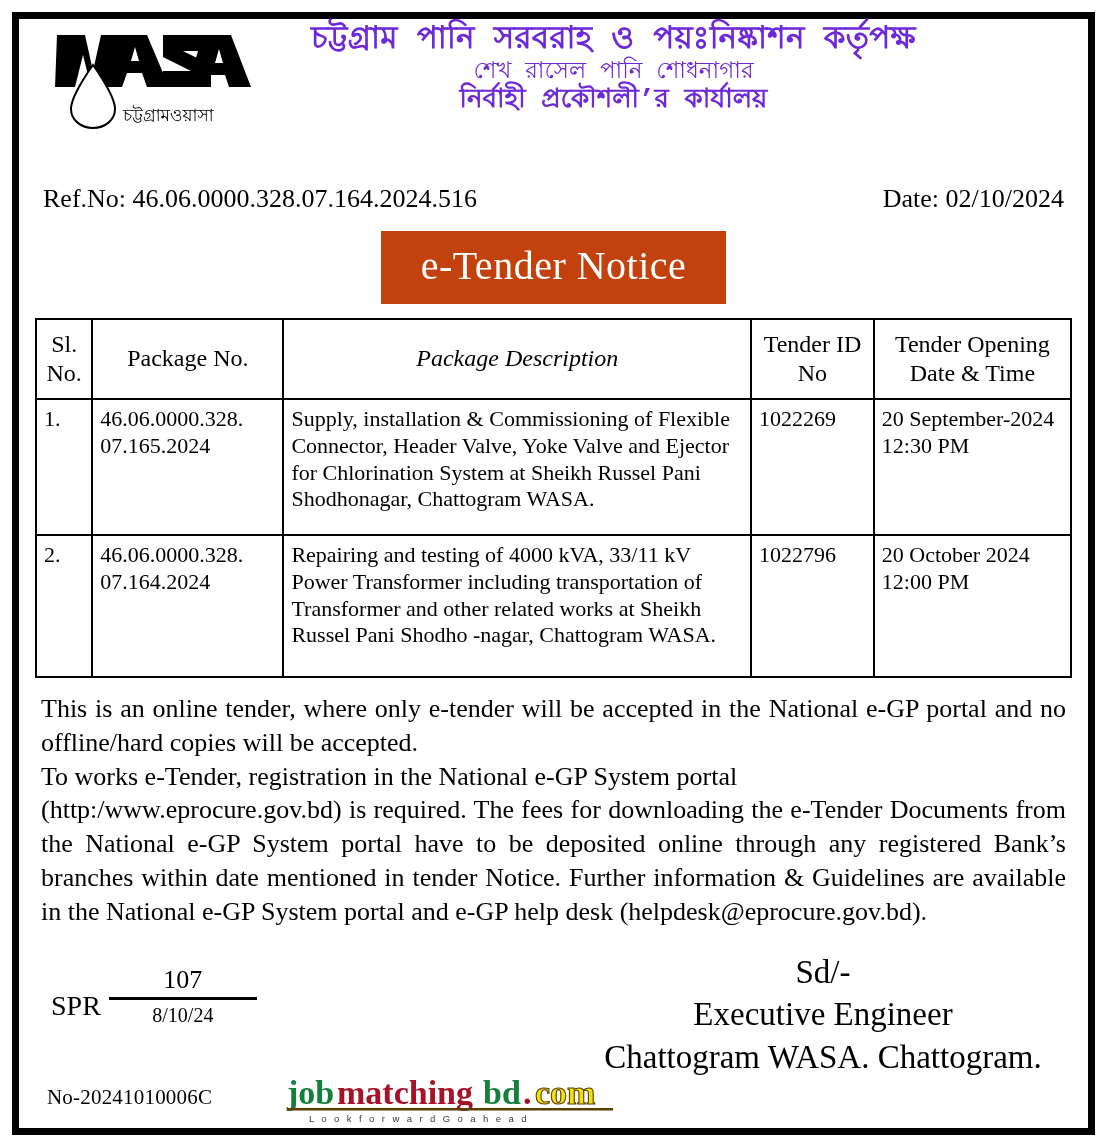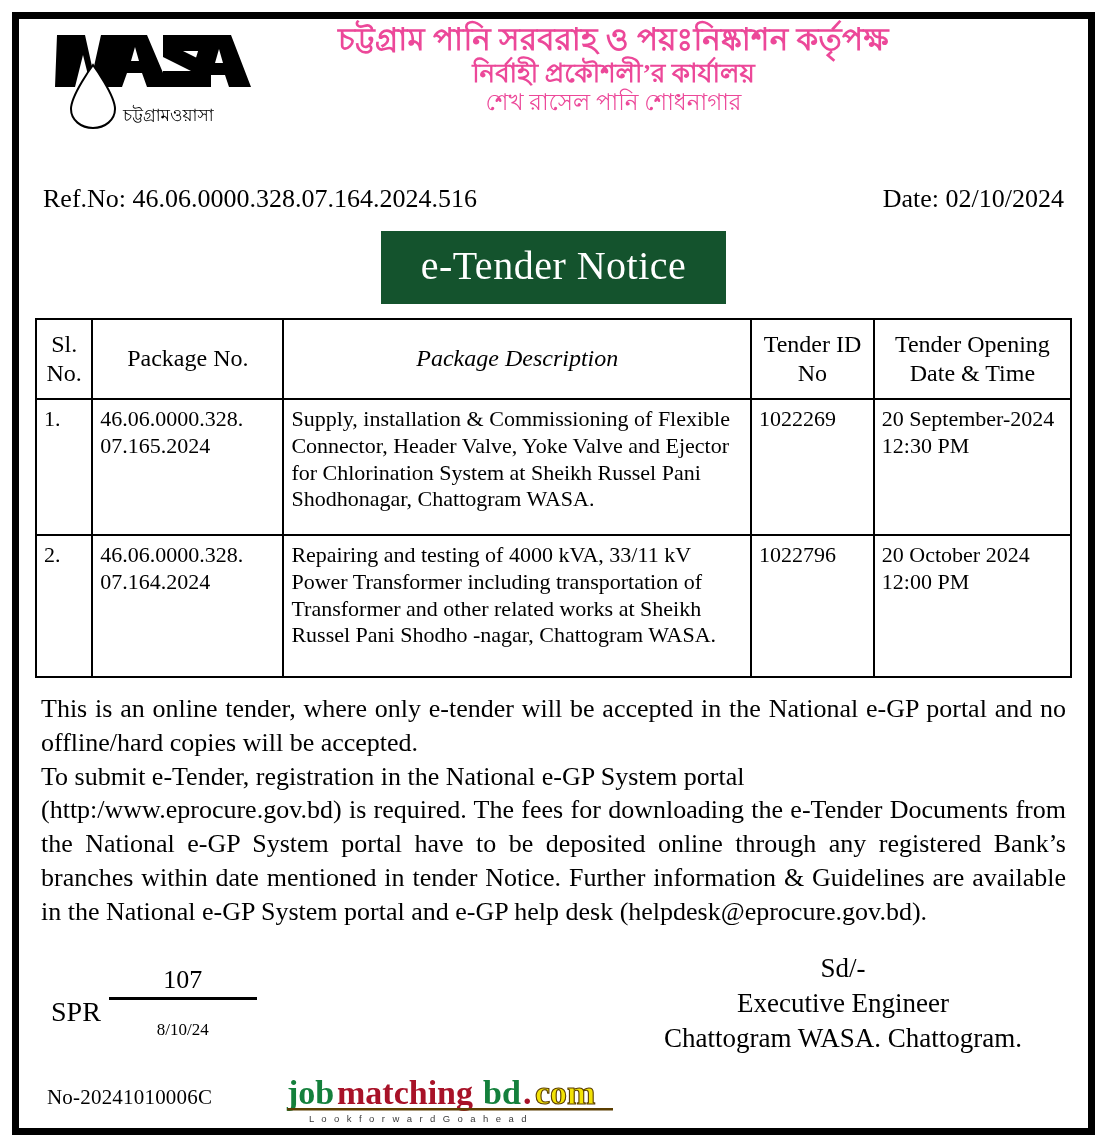--- a/index.html
+++ b/index.html
@@ -55,22 +55,22 @@
   }
   .logo-wrap svg { display: block; }
 
   .org-block {
     padding-top: 4px;
     text-align: center;
     margin-left: 130px;
     margin-right: 10px;
   }
   .bn {
-    font-family: Liberation Serif, serif;
-    color: #ec4899;
+    font-family: Liberation Mono, monospace;
+    color: #6d28d9;
     line-height: 1.12;
   }
   .bn-l1 { font-size: 31px; font-weight: bold; letter-spacing: .3px; }
   .bn-l2 { font-size: 26px; font-weight: bold; margin-top: 1px; }
   .bn-l3 { font-size: 23px; margin-top: 2px; }
   .bn-l4 { font-size: 19px; margin-top: 3px; }
 
   
   .refrow {
     display: flex;
@@ -84,21 +84,21 @@
   .refrow .date { white-space: nowrap; }
 
   
   .banner-row {
     display: flex;
     justify-content: center;
     margin-top: 17px;
     margin-bottom: 14px;
   }
   .banner {
-    background: #14532d;
+    background: #c2410c;
     color: #ffffff;
     font-size: 40px;
     line-height: 1;
     padding: 15px 40px 18px 40px;
     letter-spacing: .5px;
     white-space: nowrap;
   }
 
   
   table.tender {
@@ -159,29 +159,29 @@
     left: 18px;
     top: 14px;
     display: flex;
     align-items: center;
     font-size: 28px;
   }
   .spr .lbl { padding-right: 8px; padding-top: 20px; }
   .frac { text-align: center; }
   .frac .num { font-size: 26px; padding: 0 22px 2px 22px; }
   .frac .bar { border-top: 3px solid #000; height: 0; width: 148px; }
-  .frac .den { font-size: 17px; padding-top: 20px; }
+  .frac .den { font-size: 20px; padding-top: 4px; }
 
   .sign {
     position: absolute;
-    left: 560px;
+    left: 540px;
     top: 0;
     width: 500px;
     text-align: center;
-    font-size: 27px;
+    font-size: 33px;
     line-height: 1.30;
   }
 
   .docno {
     position: absolute;
     left: 14px;
     bottom: 16px;
     font-size: 21px;
     letter-spacing: .2px;
   }
@@ -216,22 +216,22 @@
           </g>
 
           <path d="M42 40 C42 40 20 70 20 84 C20 95 30 103 42 103 C54 103 64 95 64 84 C64 70 42 40 42 40 Z" fill="#ffffff" stroke="#000000" stroke-width="2"></path>
 
           <text x="72" y="96" font-family="Liberation Serif, DejaVu Serif, serif" font-size="17" fill="#000000">চট্টগ্রামওয়াসা</text>
         </svg>
       </div>
 
       <div class="org-block">
         <div class="bn bn-l1">চট্টগ্রাম পানি সরবরাহ ও পয়ঃনিষ্কাশন কর্তৃপক্ষ</div>
+        <div class="bn bn-l3">শেখ রাসেল পানি শোধনাগার</div>
         <div class="bn bn-l2">নির্বাহী প্রকৌশলী’র কার্যালয়</div>
-        <div class="bn bn-l3">শেখ রাসেল পানি শোধনাগার</div>
       </div>
     </div>
 
     <div class="refrow">
       <div class="ref">Ref.No: 46.06.0000.328.07.164.2024.516</div>
       <div class="date">Date: 02/10/2024</div>
     </div>
 
     <div class="banner-row">
       <div class="banner">e-Tender Notice</div>
@@ -266,21 +266,21 @@
           <td class="open">
             <div>20 October 2024</div>
             <div>12:00 PM</div>
           </td>
         </tr>
       </tbody>
     </table>
 
     <div class="body-text">
       <p class="p-just">This is an online tender, where only e-tender will be accepted in the National e-GP portal and no offline/hard copies will be accepted.</p>
-      <p class="p-just-full">To submit e-Tender, registration in the National e-GP System portal</p>
+      <p class="p-just-full">To works e-Tender, registration in the National e-GP System portal</p>
       <p class="p-just">(http:/www.eprocure.gov.bd) is required. The fees for downloading the e-Tender Documents from the National e-GP System portal have to be deposited online through any registered Bank’s branches within date mentioned in tender Notice. Further information &amp; Guidelines are available in the     National e-GP System portal and e-GP help desk (helpdesk@eprocure.gov.bd).</p>
     </div>
 
     <div class="footer">
 
       <div class="spr">
         <div class="lbl">SPR</div>
         <div class="frac">
           <div class="num">107</div>
           <div class="bar"></div>

